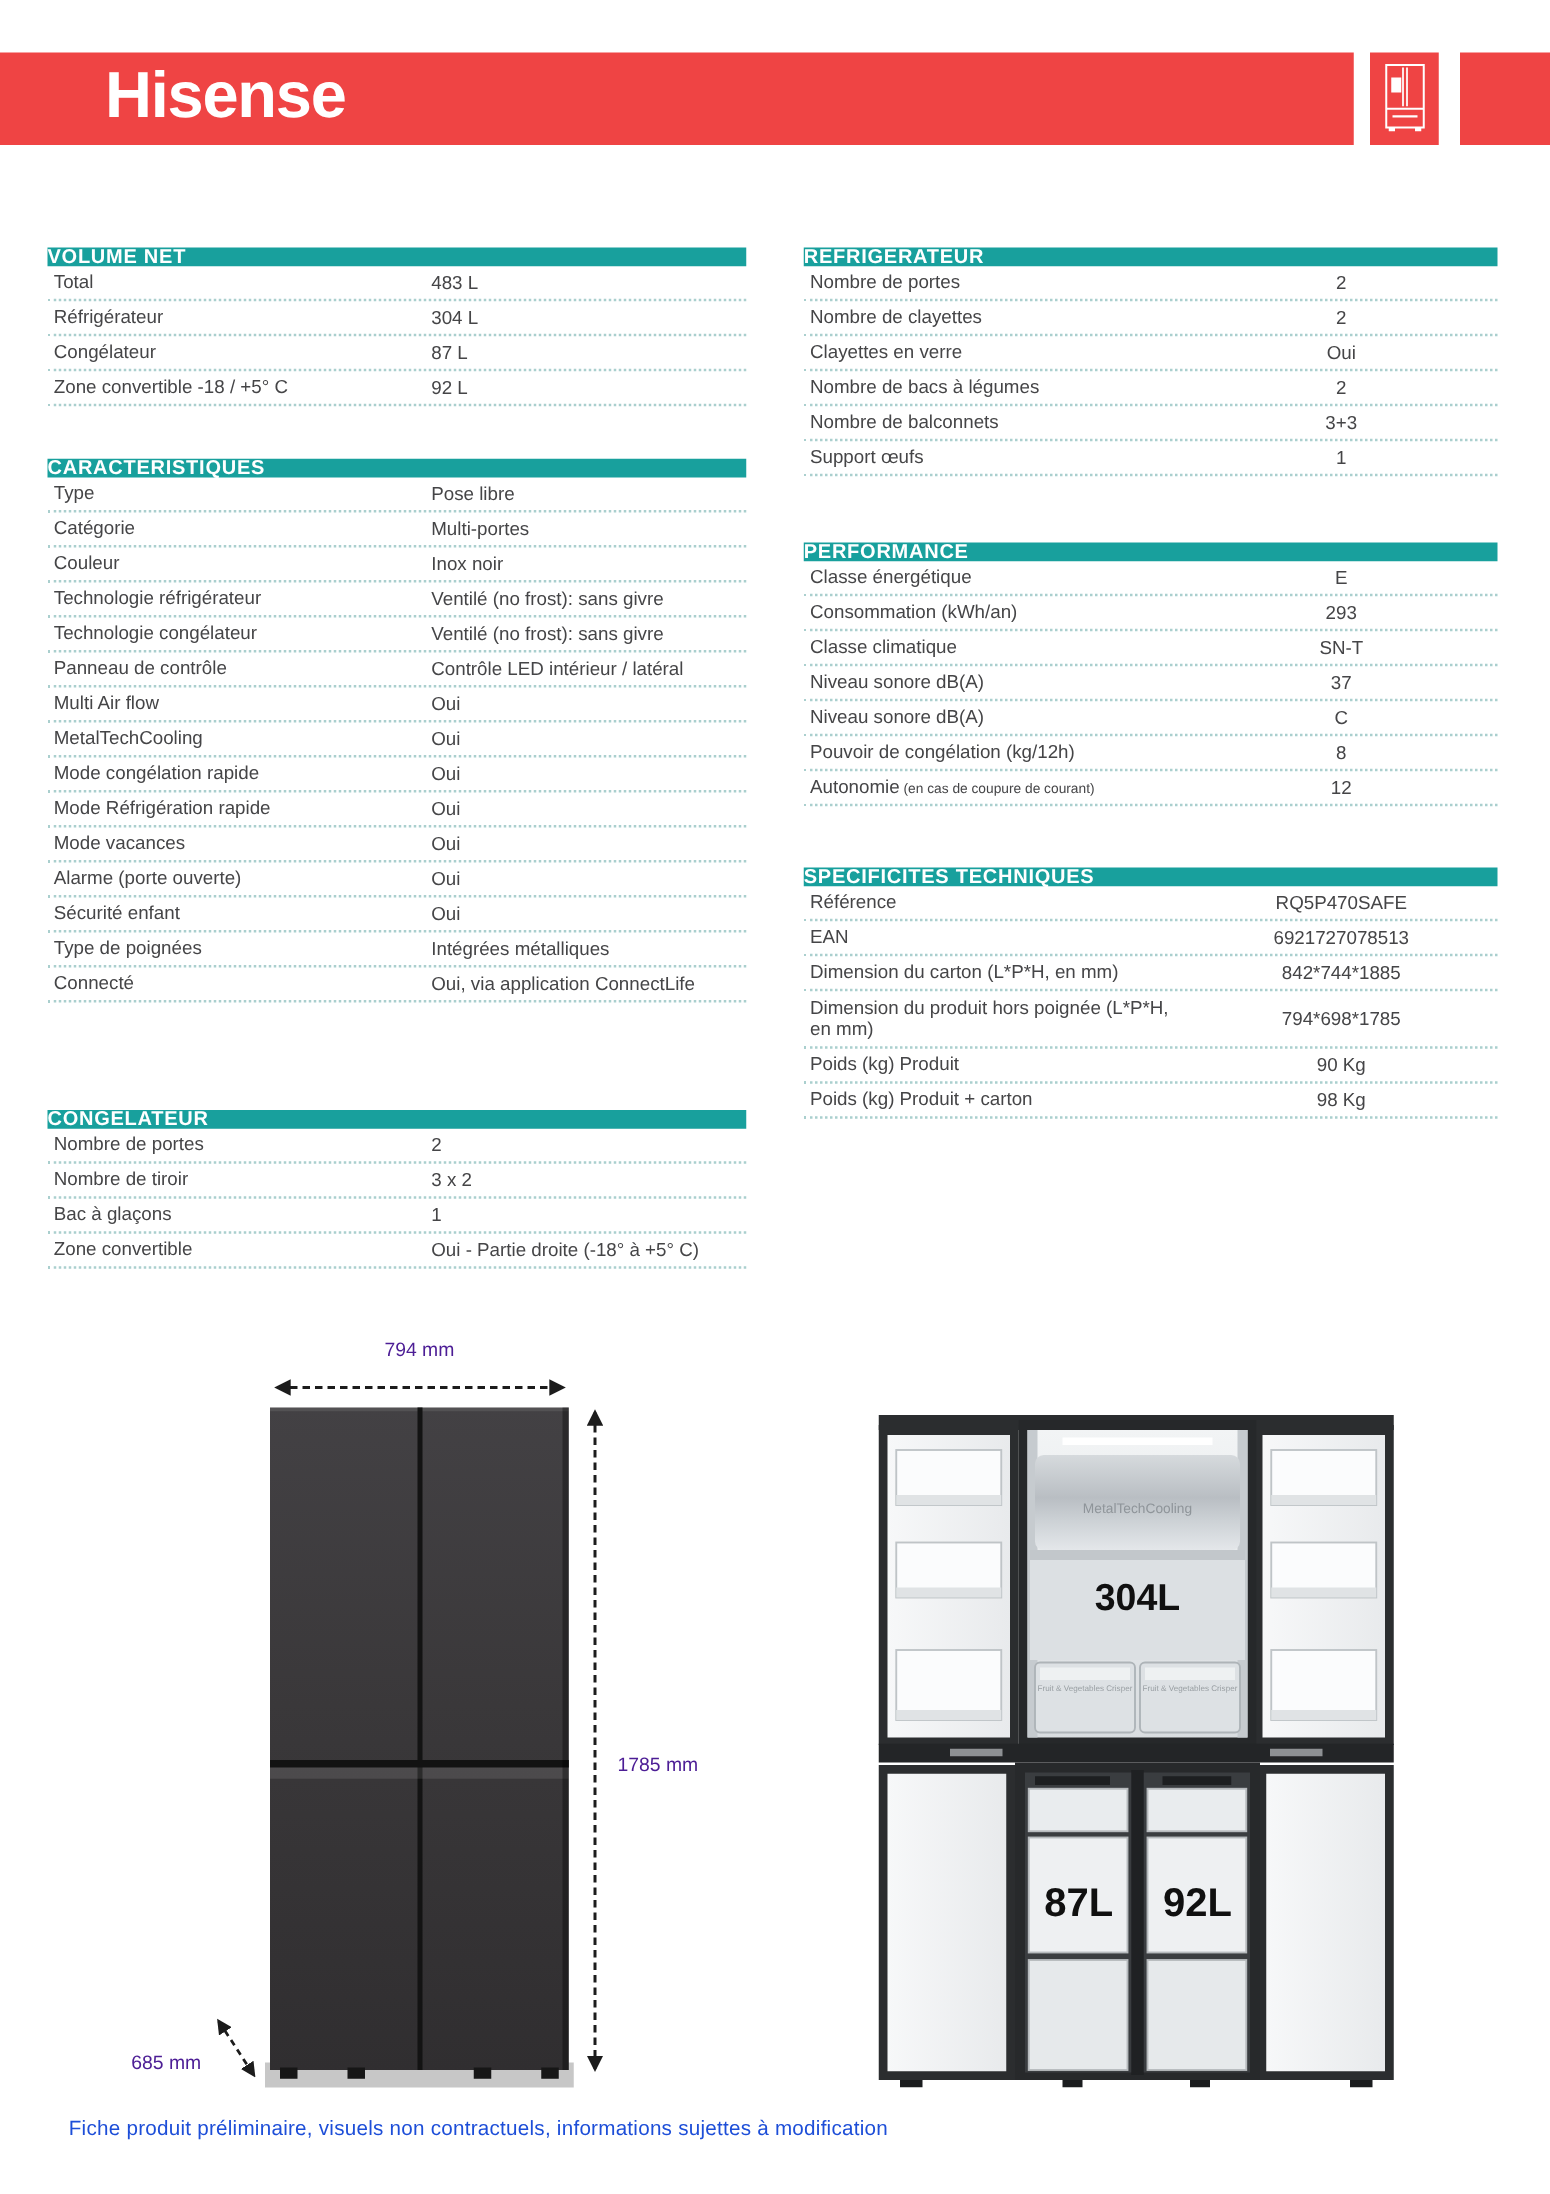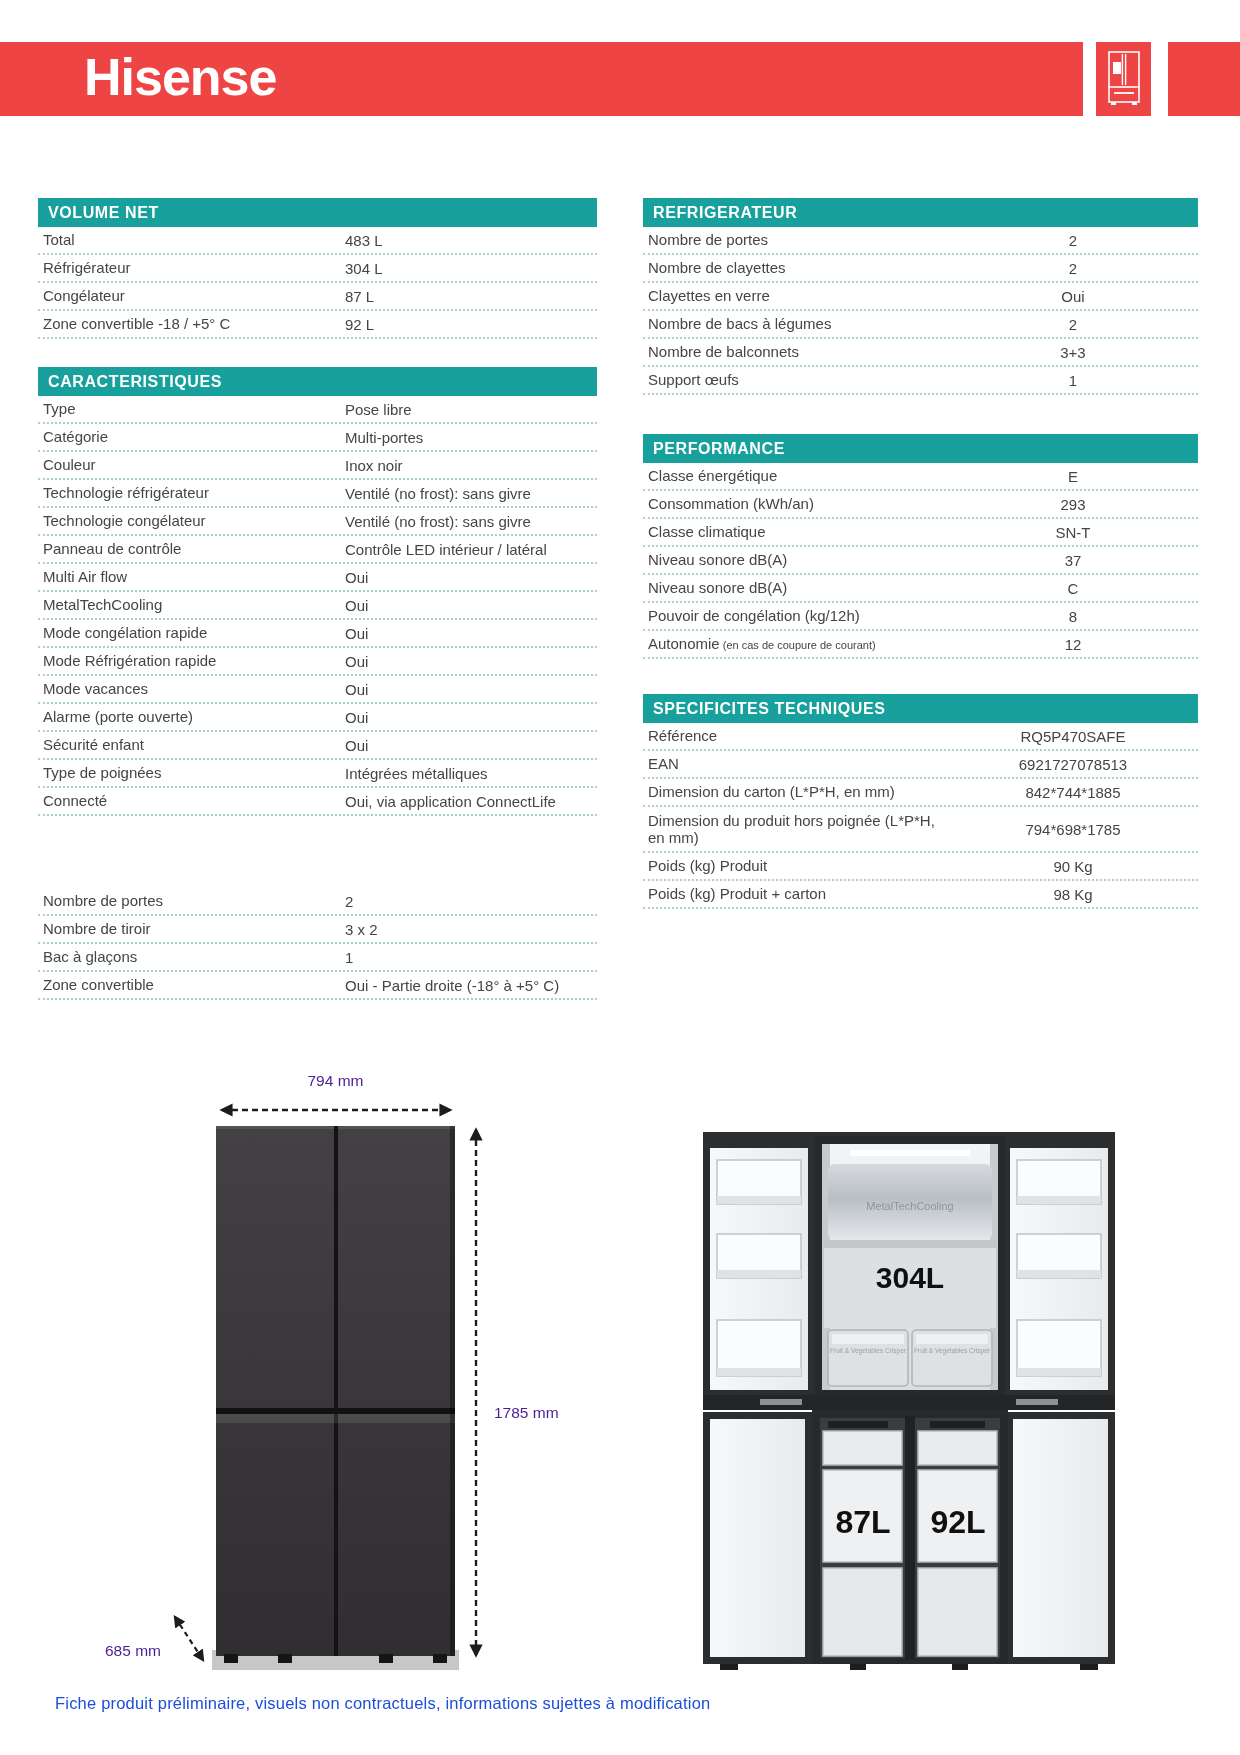--- a/index.html
+++ b/index.html
@@ -14,22 +14,22 @@
   .logo{position:absolute;left:84px;top:50%;transform:translateY(-54%);
         color:#ffffff;font-size:52px;font-weight:700;letter-spacing:-1px;}
 
   
   .col{position:absolute;top:0;height:1060px;}
   .col.left{left:38px;width:559px;}
   .col.right{left:643px;width:555px;}
   .spec-table{position:absolute;left:0;right:0;}
   #t-volume{top:198px;} #t-carac{top:367px;} #t-cong{top:888px;}
   #t-refri{top:198px;} #t-perf{top:434px;} #t-spec{top:694px;}
-  .spec-head{height:29px;background:#18a09d;color:#ffffff;font-size:16px;font-weight:700;
-             letter-spacing:.6px;display:flex;align-items:center;padding-left:10px;
+  .spec-head{height:15px;background:#18a09d;color:#ffffff;font-size:16px;font-weight:700;
+             letter-spacing:.6px;display:flex;align-items:center;
              box-sizing:border-box;}
   .spec-row{display:flex;align-items:center;min-height:28px;box-sizing:border-box;
             border-bottom:2px dotted #aacfce;font-size:15px;padding-left:5px;}
   .spec-row.tall{min-height:46px;}
   .spec-row .lbl{line-height:1.15;}
   .col.left .spec-row .lbl{width:302px;flex:none;}
   .col.left .spec-row .val{flex:1;text-align:left;}
   .col.right .spec-row .lbl{flex:1;padding-right:6px;}
   .col.right .spec-row .val{width:250px;flex:none;text-align:center;}
   .spec-row .sm{font-size:11px;}
@@ -157,20 +157,21 @@
       <div class="spec-row">
         <span class="lbl">Type de poignées</span>
         <span class="val">Intégrées métalliques</span>
       </div>
       <div class="spec-row">
         <span class="lbl">Connecté</span>
         <span class="val">Oui, via application ConnectLife</span>
       </div>
     </div>
   <div class="spec-table" id="t-cong">
+      <div class="spec-head">CONGELATEUR</div>
       <div class="spec-row">
         <span class="lbl">Nombre de portes</span>
         <span class="val">2</span>
       </div>
       <div class="spec-row">
         <span class="lbl">Nombre de tiroir</span>
         <span class="val">3 x 2</span>
       </div>
       <div class="spec-row">
         <span class="lbl">Bac à glaçons</span>

